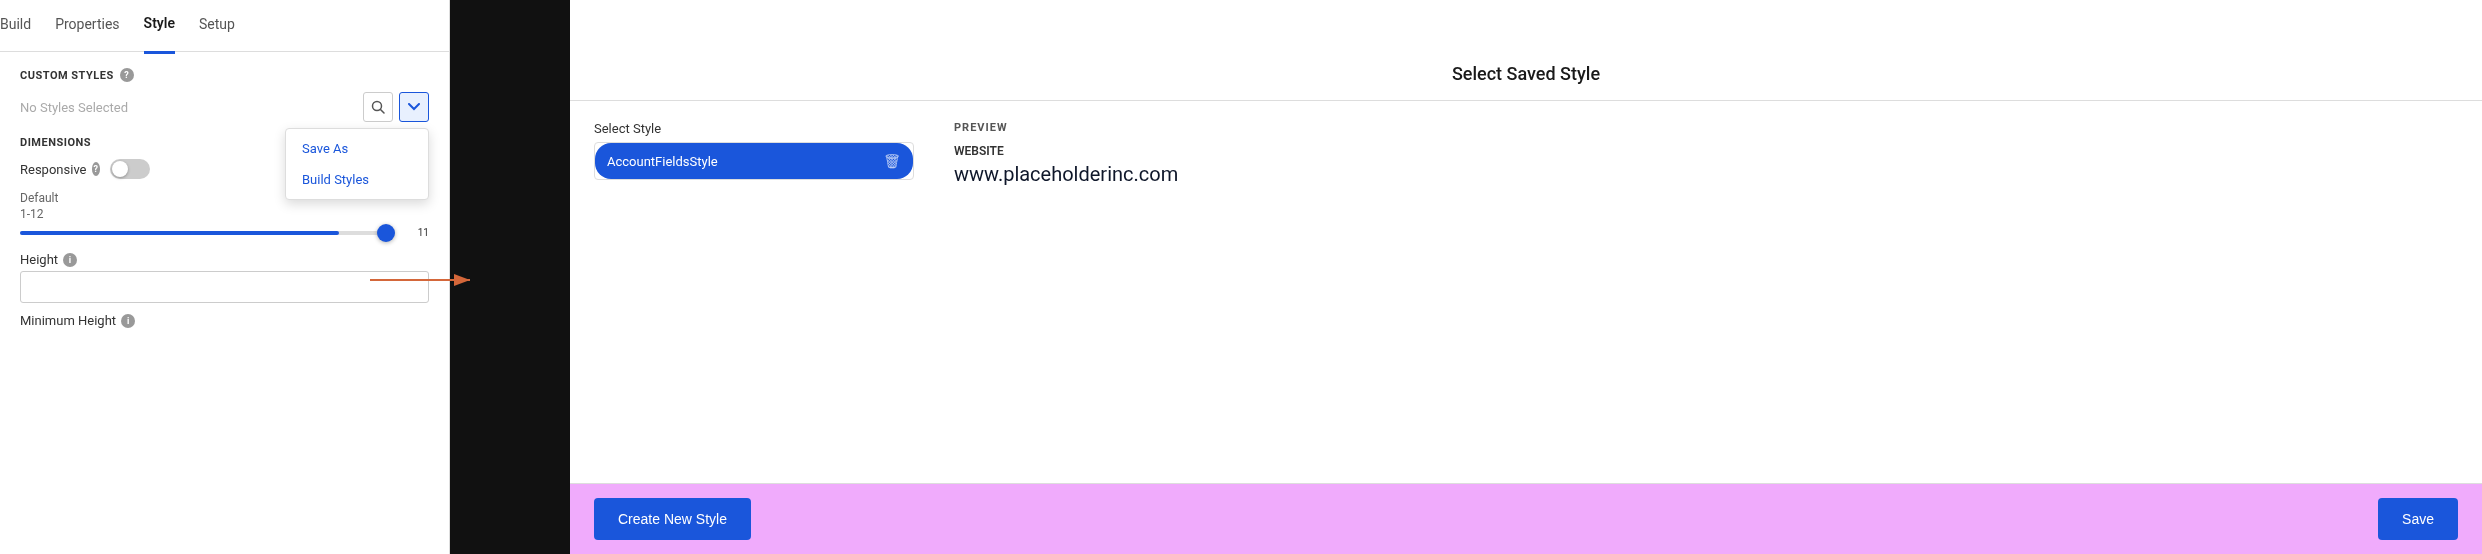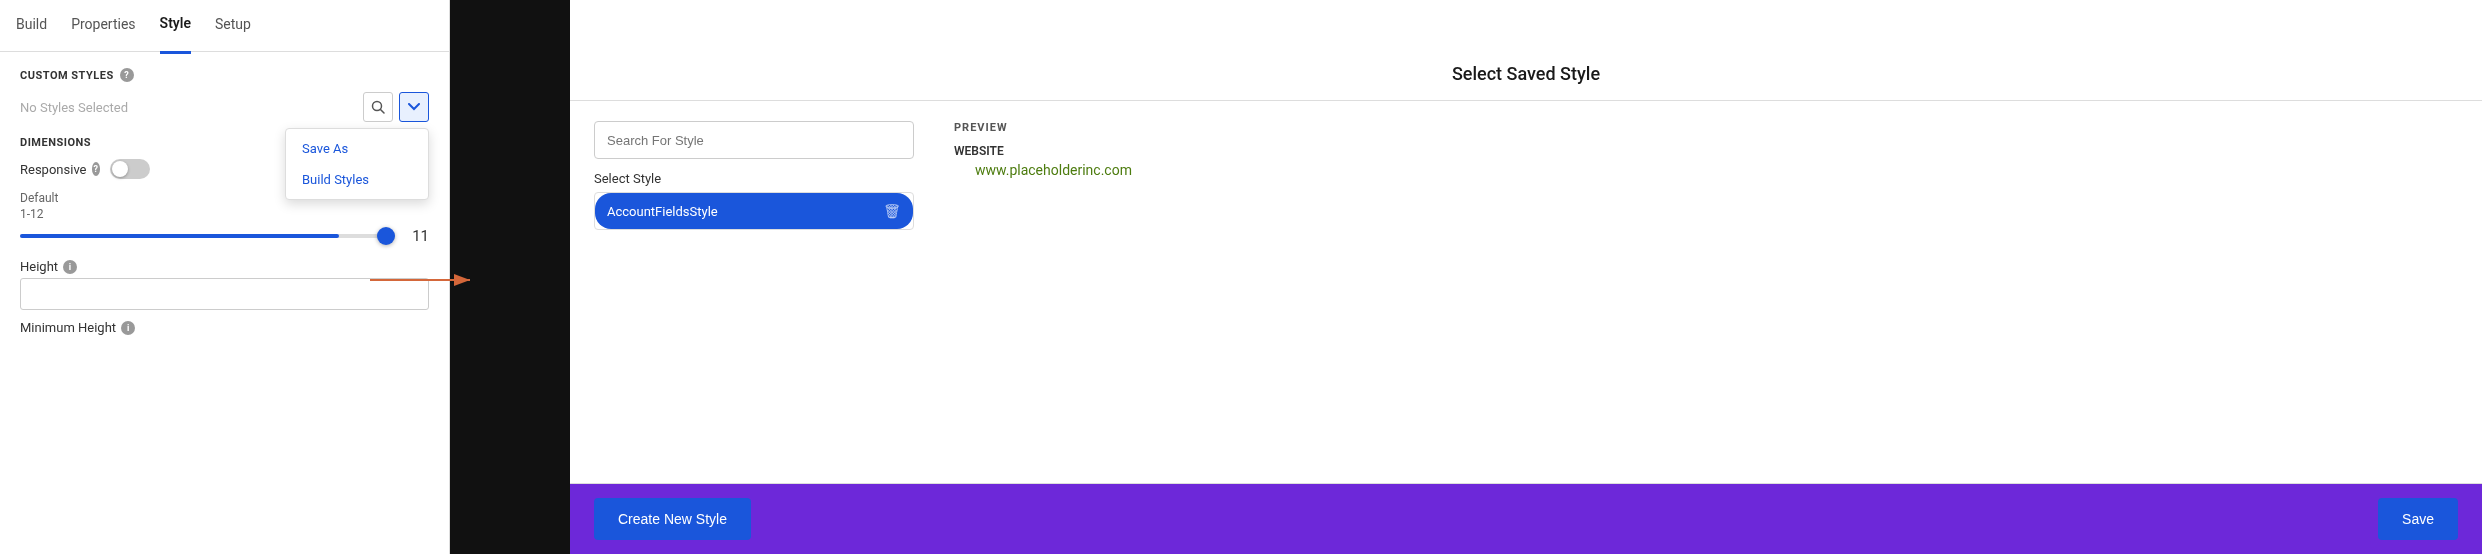--- a/index.html
+++ b/index.html
@@ -21,21 +21,21 @@
       border-right: 1px solid #ddd;
       display: flex;
       flex-direction: column;
     }
 
     
     .tabs {
       display: flex;
       align-items: center;
       border-bottom: 1px solid #ddd;
-      padding: 0 16px;
+      padding: 0 0;
       height: 52px;
       gap: 24px;
     }
     .tab {
       font-size: 14px;
       color: #555;
       cursor: pointer;
       padding-bottom: 2px;
       border-bottom: 2px solid transparent;
       line-height: 52px;
@@ -199,21 +199,21 @@
       width: 18px;
       height: 18px;
       background: #1a56db;
       border-radius: 50%;
       position: absolute;
       top: -7px;
       right: 0;
       box-shadow: 0 1px 4px rgba(0,0,0,0.3);
     }
     .slider-value {
-      font-size: 15px;
+      font-size: 10px;
       color: #333;
       min-width: 24px;
       text-align: right;
     }
 
     .field-row {
       margin-bottom: 10px;
     }
     .field-label {
       font-size: 13px;
@@ -320,32 +320,31 @@
       letter-spacing: 1px;
       margin-bottom: 10px;
     }
     .preview-website-label {
       font-size: 12px;
       color: #333;
       font-weight: 600;
       margin-bottom: 4px;
     }
     .preview-url {
-      font-size: 14px;
-      color: #4d7c0f;
-      margin-left: 21px;
+      font-size: 20px;
+      color: #0f172a;
     }
 
     
     .modal-footer {
       display: flex;
       justify-content: space-between;
       align-items: flex-end;
       padding: 14px 24px;
-      background: #6d28d9;
+      background: #f0abfc;
       border-top: 1px solid #ddd;
     }
 
     .btn-primary {
       height: 42px;
       padding: 0 24px;
       background: #1a56db;
       color: #fff;
       border: none;
       border-radius: 4px;
@@ -452,21 +451,20 @@
 </div>
 
 <div class="right-panel">
   <div class="modal-header">
     <span>Select Saved Style</span>
   </div>
 
   <div class="modal-body">
 
     <div class="style-select-col">
-      <input class="search-input" type="text" placeholder="Search For Style" style="">
 
       <div class="select-label">Select Style</div>
 
       <div class="style-list">
         <div class="style-item selected">
           <span>AccountFieldsStyle</span>
           <span class="trash-icon">🗑</span>
         </div>
       </div>
     </div>

